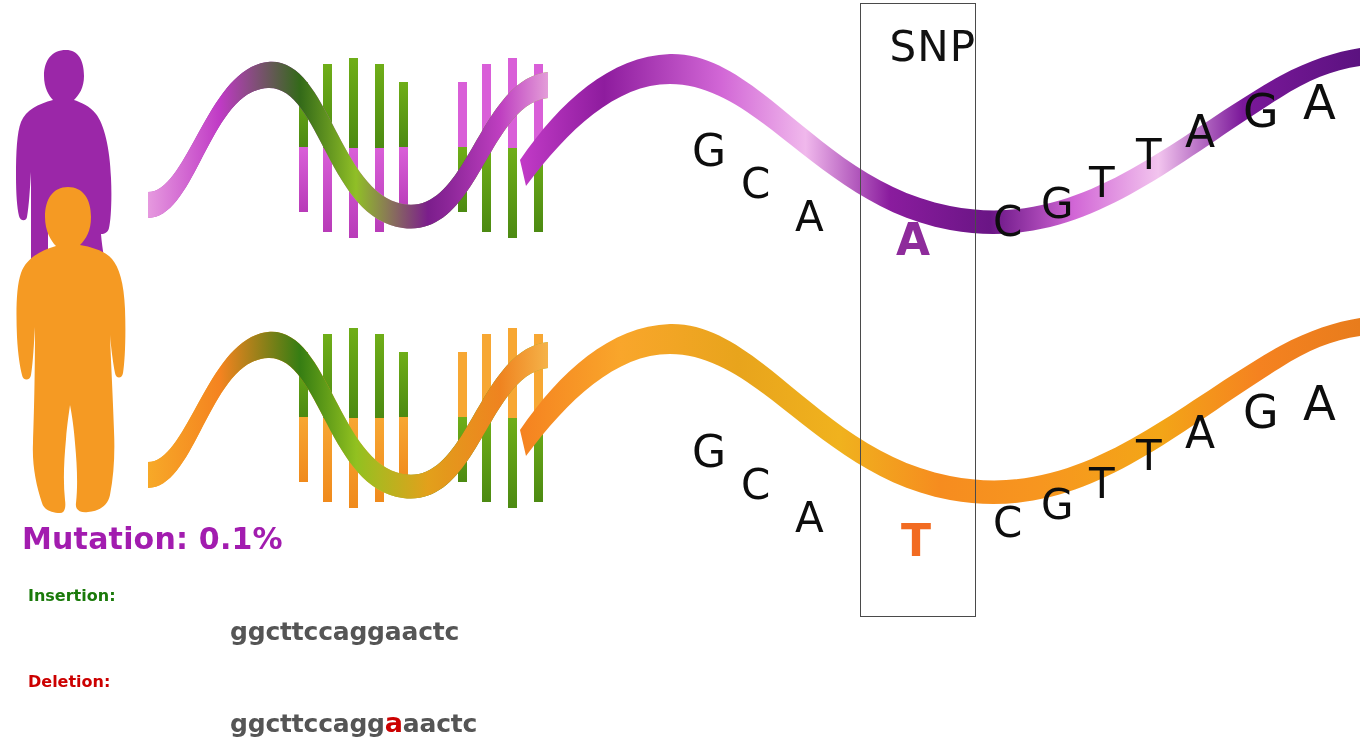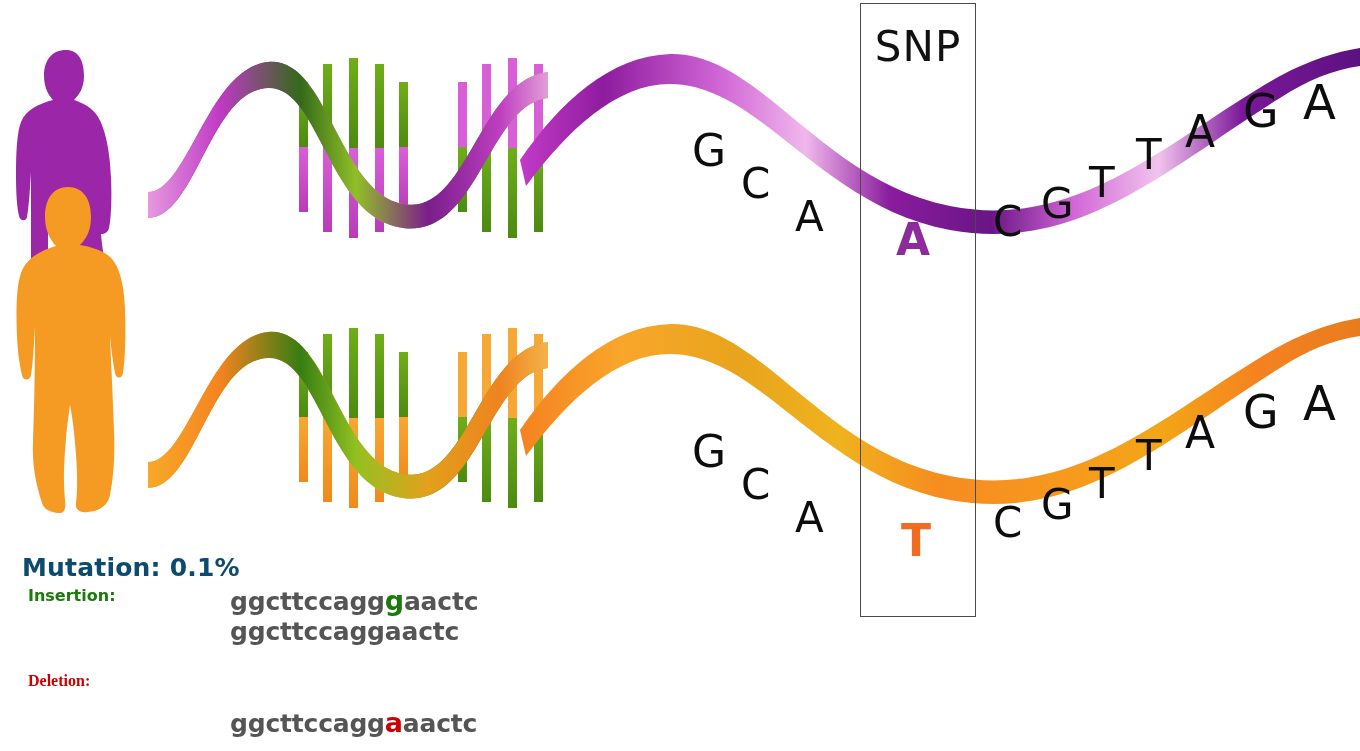--- a/index.html
+++ b/index.html
@@ -8,50 +8,50 @@
     font-family:"DejaVu Sans", sans-serif;
   }
   .stage{position:absolute;left:0;top:0;width:1360px;height:751px;overflow:hidden;background:#fff;}
 
   
   .hdr{
     position:absolute;font-weight:bold;white-space:nowrap;
     font-family:"DejaVu Sans", sans-serif;
   }
   #gen-pop-label{left:22px;top:6px;font-size:25px;color:#A32BA0;letter-spacing:.2px;}
-  #mutation-label{left:22px;top:521px;font-size:25px;color:#0c4a6e;letter-spacing:.2px;margin-top:32px;}
+  #mutation-label{left:22px;top:521px;font-size:30px;color:#a21caf;letter-spacing:.2px;}
 
   
   .legend-label{
     position:absolute;font-weight:bold;font-size:16px;white-space:nowrap;
     font-family:"DejaVu Sans", sans-serif;
   }
   #insertion-label{left:28px;top:586px;color:#1A7A0A;}
-  #deletion-label{left:28px;top:672px;color:#CC0000;font-family:Liberation Serif, serif;}
+  #deletion-label{left:28px;top:672px;color:#CC0000;}
 
   .seq{
     position:absolute;font-size:25px;color:#555555;white-space:pre;
     font-family:"DejaVu Sans", sans-serif;letter-spacing:-0.2px;
   }
   .seq.bold{font-weight:bold;}
   .seq.ital{font-weight:bold;}
   #ins-seq-1{left:230px;top:585px;}
   #ins-seq-2{left:230px;top:617px;}
   #del-seq-1{left:230px;top:669px;}
   #del-seq-2{left:230px;top:707px;}
   .hl-g{color:#1A7A0A;font-weight:bold;font-size:27px;}
   .hl-a{color:#CC0000;font-weight:bold;font-size:27px;}
 
   
   #snp-box{
     position:absolute;left:860px;top:3px;width:116px;height:614px;
     border:1.5px solid #4a4a4a;background:transparent;box-sizing:border-box;
   }
   #snp-box-title{
-    position:absolute;left:860px;top:22px;width:116px;text-align:center;
+    position:absolute;left:860px;top:22px;width:116px;text-align:right;
     font-size:42px;color:#111;font-family:"DejaVu Sans", sans-serif;
     letter-spacing:1px;
   }
 
   
   .nt{
     position:absolute;color:#0d0d0d;font-family:"DejaVu Sans", sans-serif;
     font-weight:400;line-height:1;
   }
   .nt.snp-top{color:#8E2B9B;font-weight:bold;}
@@ -316,19 +316,18 @@
     <span class="nt" style="left:1243px;top:389px;font-size:46px;">G</span>
     <span class="nt" style="left:1303px;top:379px;font-size:48px;">A</span>
   </div>
 
   <div id="snp-box"></div>
   <div id="snp-box-title">SNP</div>
 
   <div class="hdr" id="mutation-label">Mutation: 0.1%</div>
 
   <div class="legend-label" id="insertion-label">Insertion:</div>
-  <div class="seq bold" id="ins-seq-1"><span>ggcttccagg</span><span class="hl-g">g</span><span>aactc</span></div>
   <div class="seq ital" id="ins-seq-2">ggcttccaggaactc</div>
 
   <div class="legend-label" id="deletion-label">Deletion:</div>
   <div class="seq ital" id="del-seq-2"><span>ggcttccagg</span><span class="hl-a">a</span><span>aactc</span></div>
 
 </div>
 
 </body></html>

